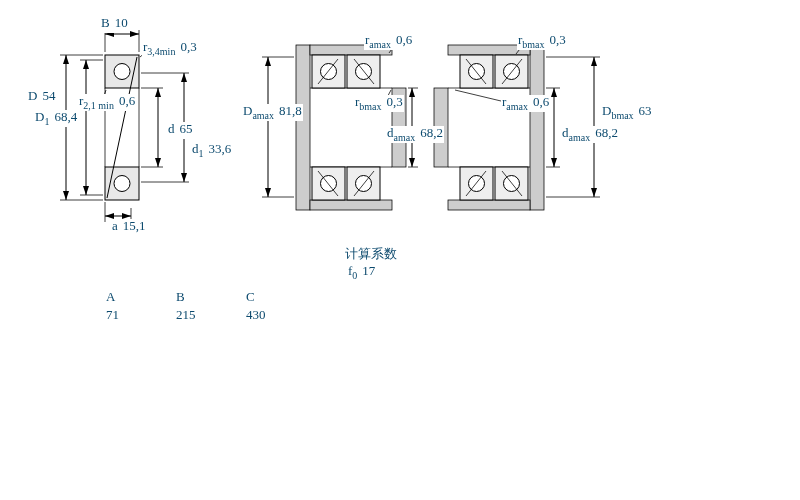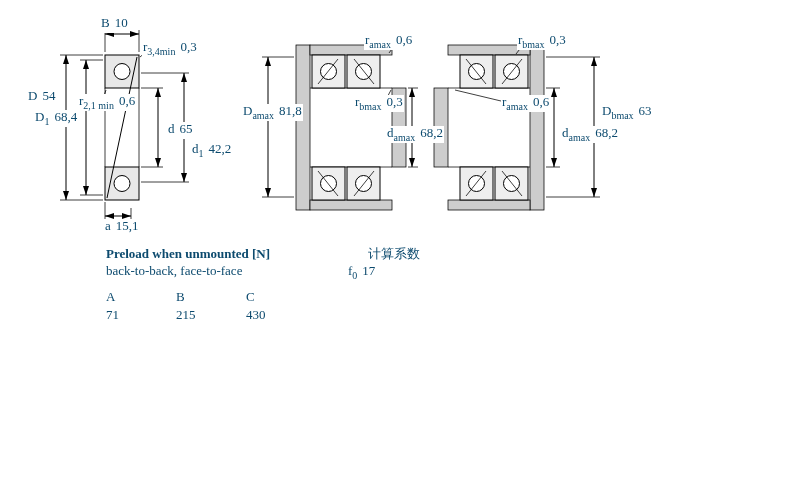--- a/index.html
+++ b/index.html
@@ -138,38 +138,36 @@
       <line x1="501" y1="101" x2="455" y2="90" stroke-width="0.75"></line>
     </g>
   </svg>
 
   <span class="lbl" style="left:100px;top:16px"><span>B</span><sub></sub><span class="v">10</span></span>
   <span class="lbl" style="left:142px;top:40px"><span>r</span><sub>3,4min</sub><span class="v">0,3</span></span>
   <span class="lbl" style="left:27px;top:89px"><span>D</span><sub></sub><span class="v">54</span></span>
   <span class="lbl" style="left:78px;top:94px"><span>r</span><sub>2,1 min</sub><span class="v">0,6</span></span>
   <span class="lbl" style="left:34px;top:110px"><span>D</span><sub>1</sub><span class="v">68,4</span></span>
   <span class="lbl" style="left:167px;top:122px"><span>d</span><sub></sub><span class="v">65</span></span>
-  <span class="lbl" style="left:191px;top:142px"><span>d</span><sub>1</sub><span class="v">42,2</span></span>
-  <span class="lbl" style="left:104px;top:219px"><span>a</span><sub></sub><span class="v">15,1</span></span>
+  <span class="lbl" style="left:191px;top:142px"><span>d</span><sub>1</sub><span class="v">33,6</span></span>
+  <span class="lbl" style="left:111px;top:219px"><span>a</span><sub></sub><span class="v">15,1</span></span>
 
   <span class="lbl" style="left:364px;top:33px"><span>r</span><sub>amax</sub><span class="v">0,6</span></span>
   <span class="lbl" style="left:242px;top:104px"><span>D</span><sub>amax</sub><span class="v">81,8</span></span>
   <span class="lbl" style="left:354px;top:95px"><span>r</span><sub>bmax</sub><span class="v">0,3</span></span>
   <span class="lbl" style="left:386px;top:126px"><span>d</span><sub>amax</sub><span class="v">68,2</span></span>
 
   <span class="lbl" style="left:517px;top:33px"><span>r</span><sub>bmax</sub><span class="v">0,3</span></span>
   <span class="lbl" style="left:501px;top:95px"><span>r</span><sub>amax</sub><span class="v">0,6</span></span>
   <span class="lbl" style="left:601px;top:104px"><span>D</span><sub>bmax</sub><span class="v">63</span></span>
   <span class="lbl" style="left:561px;top:126px"><span>d</span><sub>amax</sub><span class="v">68,2</span></span>
 
-  <span class="lbl bold" style="left:105px;top:247px">Preload when unmounted [N]</span>
-  <span class="lbl" style="left:105px;top:264px">back-to-back, face-to-face</span>
   <span class="lbl" style="left:105px;top:290px">A</span>
   <span class="lbl" style="left:175px;top:290px">B</span>
   <span class="lbl" style="left:245px;top:290px">C</span>
   <span class="lbl" style="left:105px;top:308px">71</span>
   <span class="lbl" style="left:175px;top:308px">215</span>
   <span class="lbl" style="left:245px;top:308px">430</span>
 
-  <span class="lbl" style="left:367px;top:247px">计算系数</span>
+  <span class="lbl" style="left:344px;top:247px">计算系数</span>
   <span class="lbl" style="left:347px;top:264px"><span>f</span><sub>0</sub><span class="v">17</span></span>
 
 </div>
 
 </body></html>

